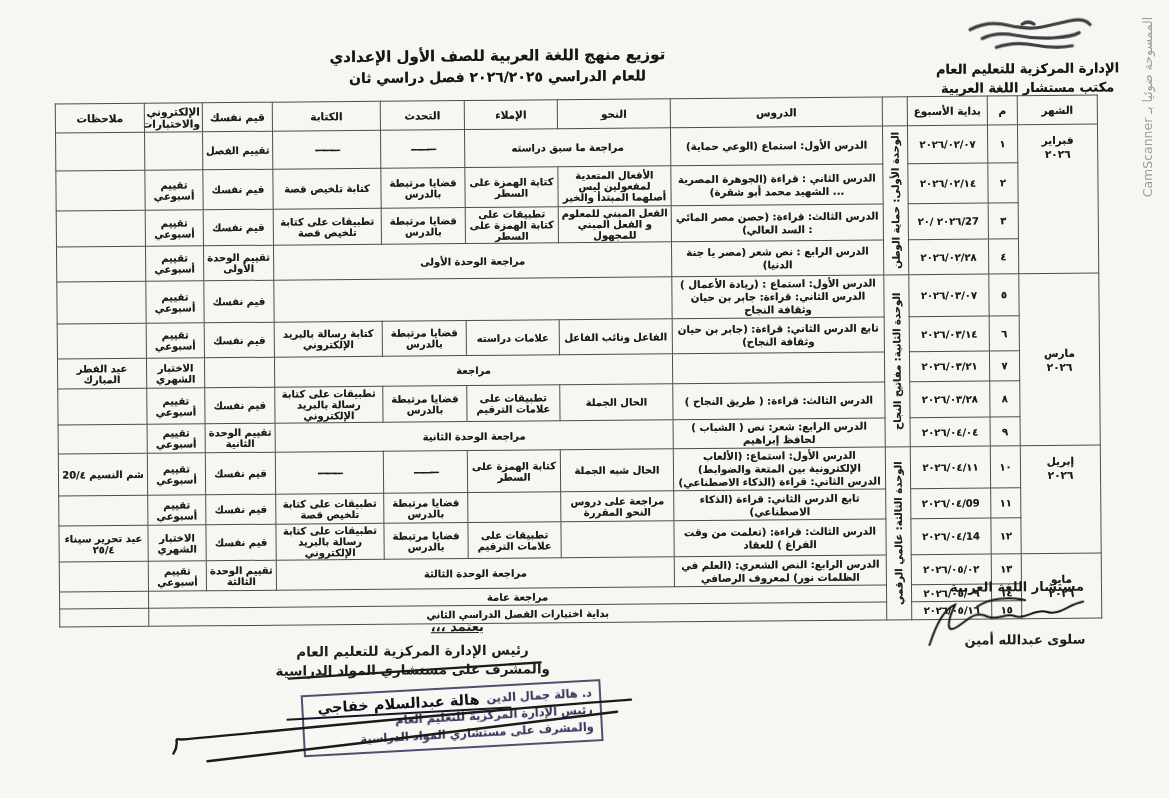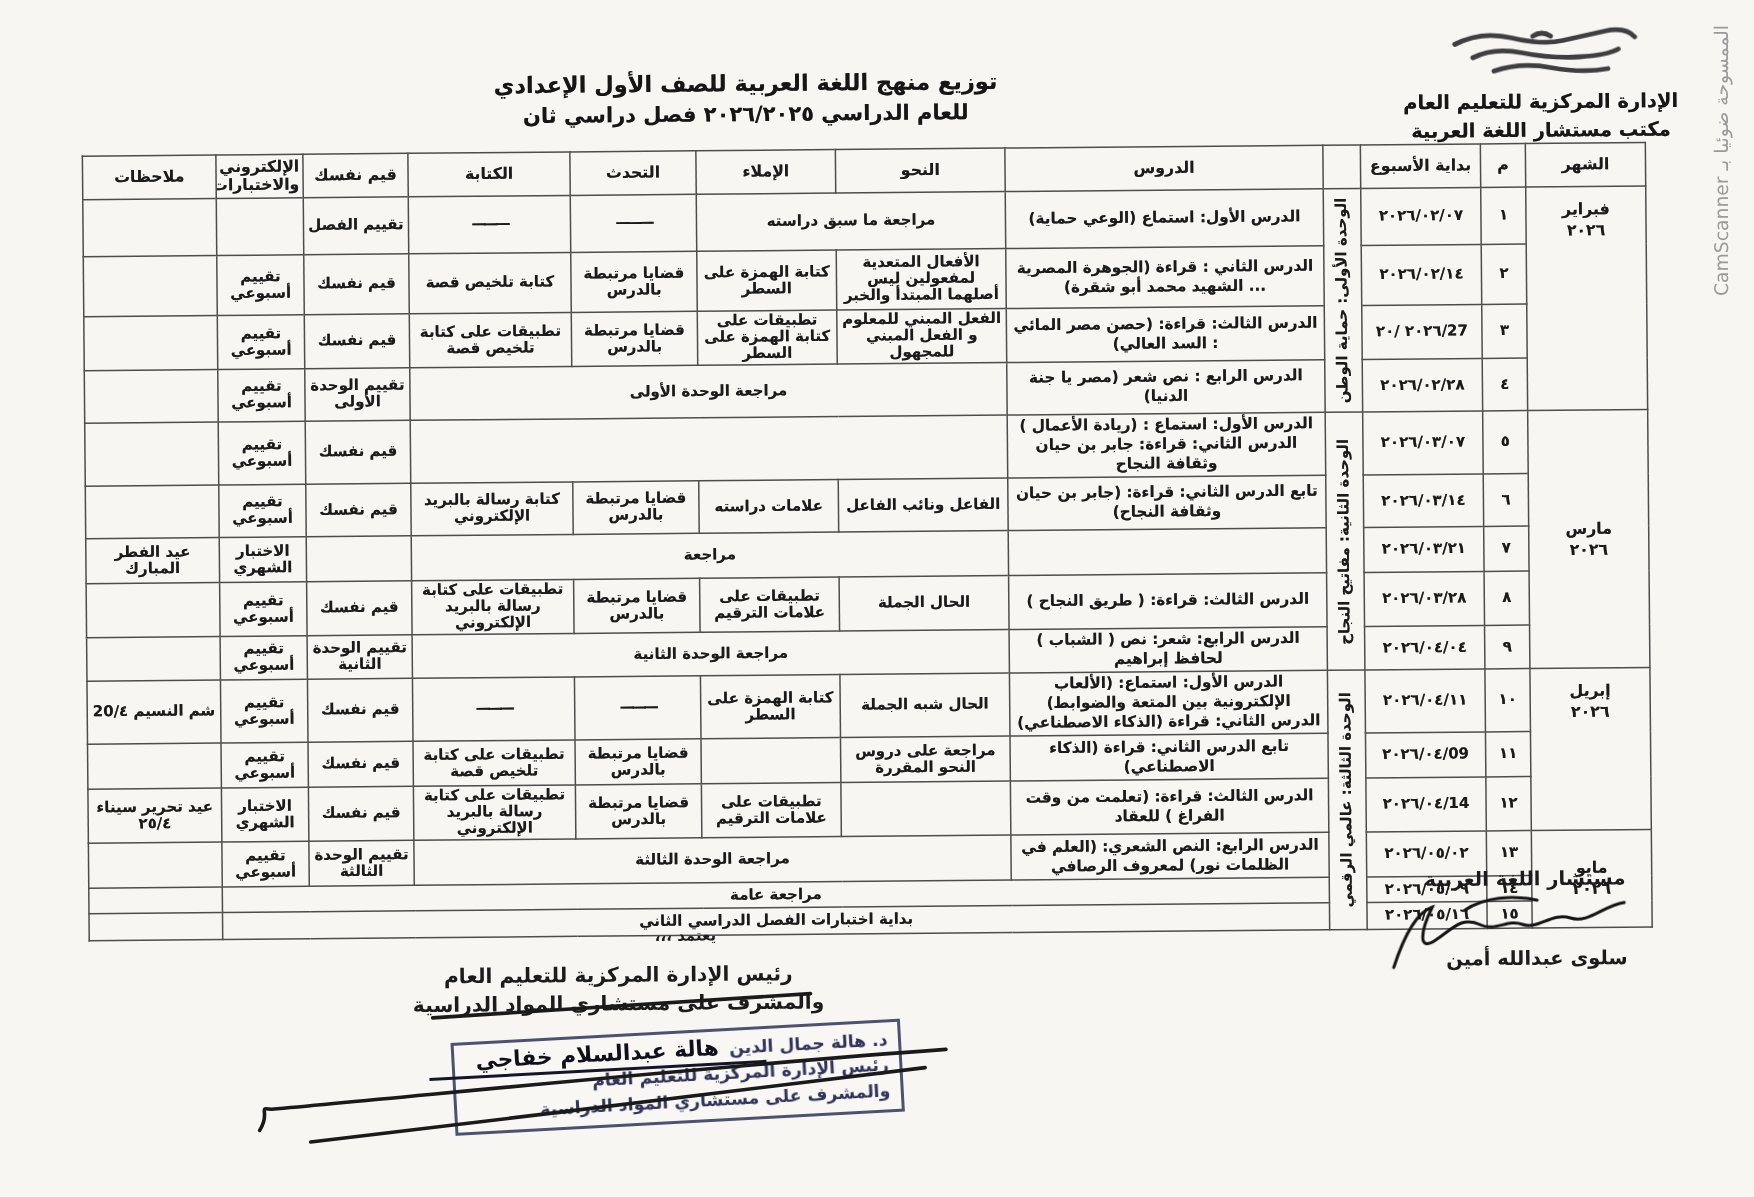--- a/index.html
+++ b/index.html
@@ -60,21 +60,21 @@
     transform:translate(-50%,-50%) rotate(-90deg);
     white-space:nowrap;font-size:10px;font-weight:bold;
   }
   td.month-cell{font-size:10.5px;line-height:14px;}
   td.month-top{vertical-align:top;padding-top:8px;}
   .dash{letter-spacing:-2px;font-weight:bold;}
   
   .consultant-title{position:absolute;top:583px;left:930px;width:170px;text-align:center;font-size:13px;font-weight:bold;}
   .consultant-name{position:absolute;top:636px;left:945px;width:155px;text-align:center;font-size:13px;font-weight:bold;}
   .consultant-sig{position:absolute;top:586px;left:915px;filter:blur(.3px);}
-  .approve-label{position:absolute;top:618px;left:400px;width:110px;text-align:center;font-size:10px;font-weight:bold;}
+  .approve-label{position:absolute;top:618px;left:400px;width:110px;text-align:center;font-size:13px;font-weight:bold;text-decoration:underline;}
   .approver{position:absolute;top:640px;left:265px;width:290px;text-align:center;font-size:13.5px;font-weight:bold;line-height:18.5px;}
   .stamp{
     position:absolute;top:686px;left:299px;width:282px;
     border:2px solid rgba(48,50,90,.85);
     transform:rotate(-2.6deg);
     padding:3px 7px 4px;
     font-size:11.5px;font-weight:bold;line-height:17px;
     color:#31335a;filter:blur(.45px);
     background:rgba(255,255,255,.15);
   }

